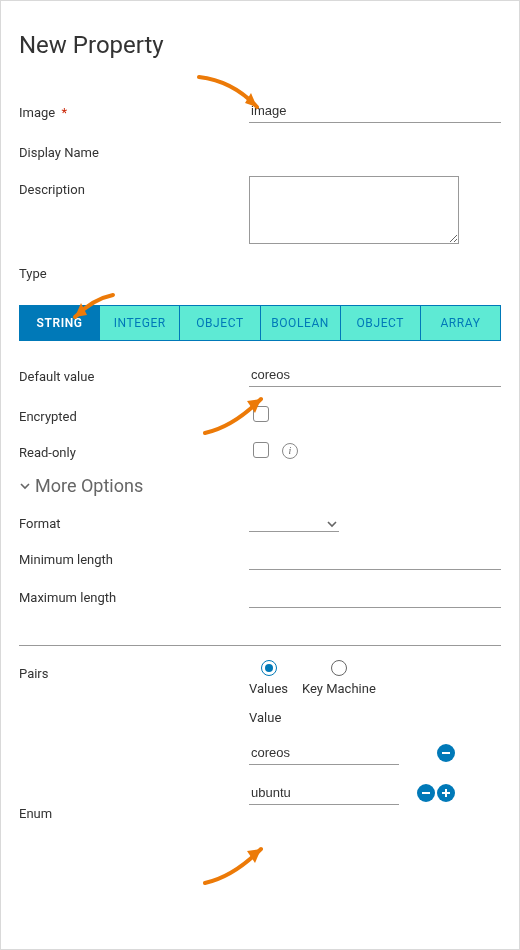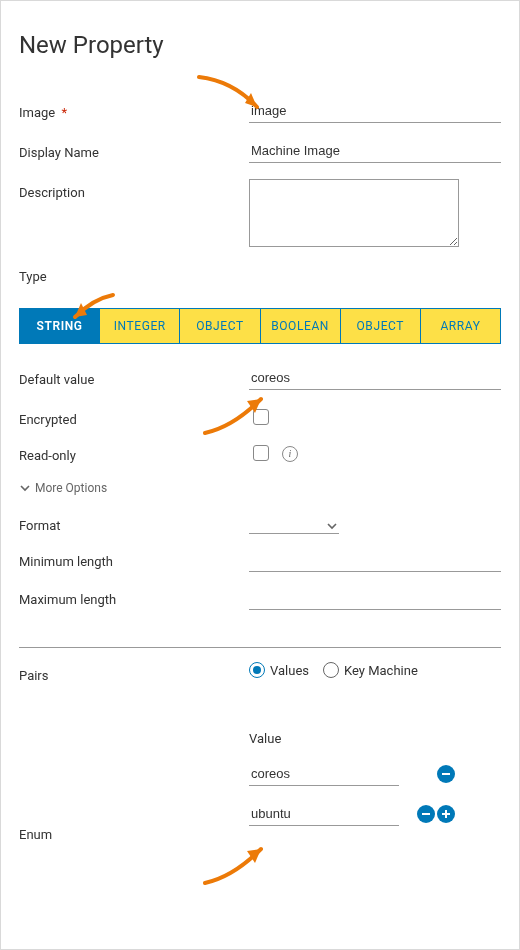--- a/index.html
+++ b/index.html
@@ -70,21 +70,21 @@
   }
   .tab {
     flex: 1 1 0;
     text-align: center;
     padding: 10px 0;
     font-size: 12px;
     border: 1px solid #0079b8;
     color: #0079b8;
     cursor: pointer;
     letter-spacing: 0.6px;
-    background: #fde047;
+    background: #5eead4;
     user-select: none;
   }
   .tab:not(:first-child) { border-left: none; }
   .tab.active {
     background: #0079b8;
     color: #fff;
     font-weight: 600;
   }
   
   .cb {
@@ -108,21 +108,21 @@
     margin-left: 6px;
     font-style: italic;
     font-family: Georgia, serif;
   }
   
   .more-options {
     display: flex;
     align-items: center;
     margin: 14px 0 14px -4px;
     color: #666;
-    font-size: 12px;
+    font-size: 18px;
     cursor: pointer;
   }
   .chev {
     width: 20px; height: 20px;
     display: inline-flex;
     align-items: center; justify-content: center;
   }
   .chev svg { width: 12px; height: 12px; stroke: #666; fill: none; stroke-width: 1.6; }
   
   .select-line {
@@ -144,27 +144,26 @@
     appearance: none;
     width: 16px; height: 16px; border: 1px solid #666; border-radius: 50%;
     position: relative; cursor: pointer; background: #fff; margin: 0;
   }
   .radio.checked { border-color: #0079b8; }
   .radio.checked::after {
     content: ""; position: absolute;
     left: 3px; top: 3px; width: 8px; height: 8px;
     background: #0079b8; border-radius: 50%;
   }
-  .radio-label { display: inline-flex; align-items: center; gap: 5px; cursor: pointer; }
+  .radio-label { display: inline-flex; align-items: center; gap: 5px; cursor: pointer; flex-direction: column; }
   
   .enum-col .col-head {
     font-size: 13px;
     color: #333;
     margin-bottom: 16px;
-    margin-top: 34px;
   }
   .enum-item {
     display: flex;
     align-items: center;
     margin-bottom: 16px;
     width: 220px;
   }
   .enum-item input.line { flex: 0 0 150px; width:150px; }
   .enum-actions { margin-left: 16px; display: flex; gap: 2px; }
   .circ-btn {
@@ -198,23 +197,20 @@
       <span>Image</span>
       <span class="req">*</span>
     </div>
     <div class="field">
       <input type="text" class="line" value="image" style="">
     </div>
   </div>
 
   <div class="row">
     <div class="label">Display Name</div>
-    <div class="field">
-      <input type="text" class="line" value="Machine Image" style="">
-    </div>
   </div>
 
   <div class="row">
     <div class="label">Description</div>
     <div class="field">
       <textarea class="desc" style=""></textarea>
     </div>
   </div>
 
   <div class="section-head" style="margin-top:18px;">Type</div>

